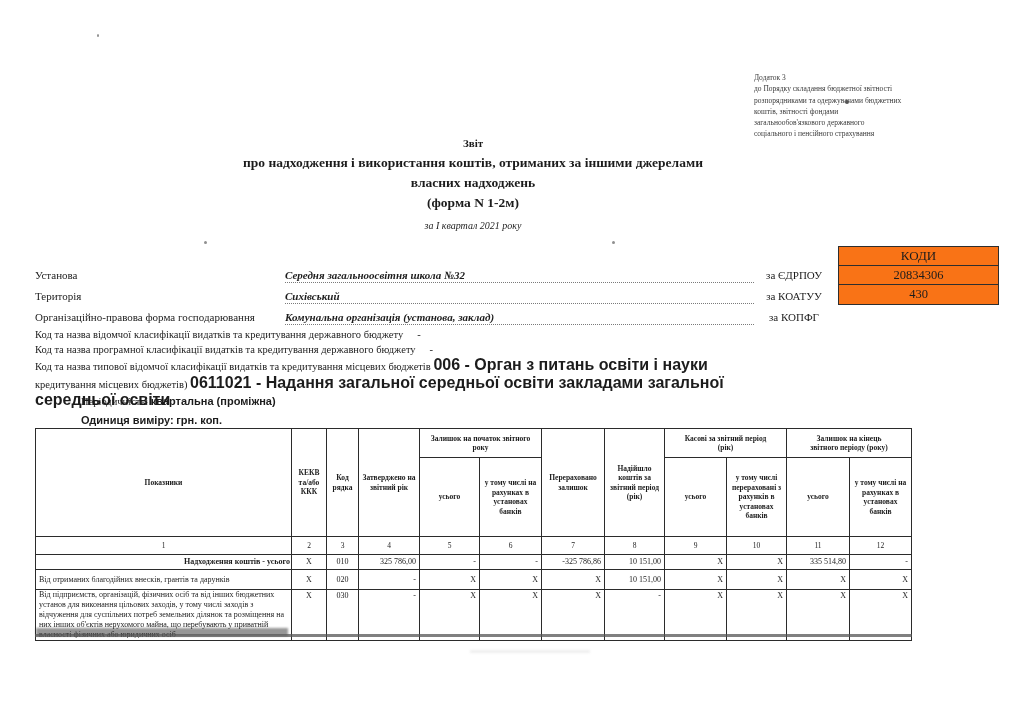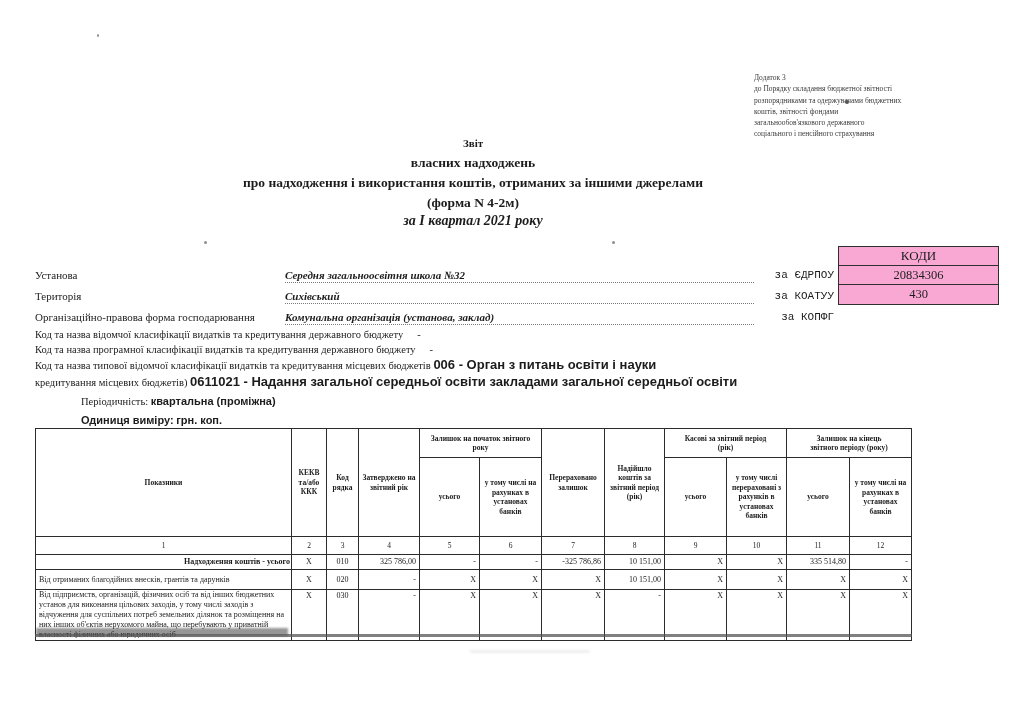--- a/index.html
+++ b/index.html
@@ -11,39 +11,39 @@
   }
   .abs{position:absolute;}
 
   
   .annotation{left:754px;top:72px;width:262px;font-size:7.5px;line-height:11.3px;color:#3a3a3a;}
 
   
   .title-block{left:35px;top:133px;width:876px;text-align:center;}
   .title-main{font-size:11px;font-weight:bold;line-height:20px;}
   .title-sub{font-size:13.5px;font-weight:bold;line-height:20px;}
-  .title-period{font-size:14px;font-weight:bold;font-style:italic;}
+  .title-period{font-size:10px;font-weight:normal;font-style:italic;margin-top:7px;}
 
   
   .codes{left:838px;top:247px;width:161px;}
   .codes-cell{border:1.2px solid #2e2e2e;height:18.5px;display:flex;align-items:center;justify-content:center;
-    font-size:12.5px;margin-top:-1.2px;background:#f9a8d4;}
+    font-size:12.5px;margin-top:-1.2px;background:#f97316;}
   .codes-cell.hdr{font-size:13px;}
 
   
   .info{left:35px;top:262px;width:799px;}
   .info-row{display:flex;height:21px;align-items:flex-end;}
   .info-label{width:250px;font-size:11px;padding-bottom:2px;white-space:nowrap;}
   .info-value{flex:1;font-size:11px;font-weight:bold;font-style:italic;border-bottom:1px dotted #7a7a7a;padding-bottom:1px;white-space:nowrap;}
-  .info-right{width:80px;text-align:right;font-size:11px;padding-bottom:2px;white-space:nowrap;font-family:Liberation Mono, monospace;}
+  .info-right{width:80px;text-align:center;font-size:11px;padding-bottom:2px;white-space:nowrap;}
 
   
   .klass{left:35px;top:327px;width:750px;font-size:10.5px;line-height:15.2px;}
   .klass .dash{margin-left:14px;}
-  .sansbold{font-family:"Liberation Sans", sans-serif;font-weight:bold;font-size:13px;}
+  .sansbold{font-family:"Liberation Sans", sans-serif;font-weight:bold;font-size:16px;}
 
   
   .period-block{left:35px;top:392px;font-size:10.5px;line-height:18px;margin-left:46px;}
   .period-block .sansbold{font-size:11px;}
 
   
   table.report{position:absolute;left:35px;top:428px;width:876px;border-collapse:collapse;table-layout:fixed;background:#fff;}
   table.report th, table.report td{border:1px solid #2b2b2b;overflow:hidden;}
   table.report th{font-weight:bold;font-size:7.5px;line-height:9.5px;padding:1px 2px;text-align:center;vertical-align:middle;}
   tr.grp th{height:26px;}
@@ -79,23 +79,23 @@
   <div>Додаток 3</div>
   <div>до Порядку складання бюджетної звітності</div>
   <div>розпорядниками та одержувачами бюджетних</div>
   <div>коштів, звітності фондами</div>
   <div>загальнообов'язкового державного</div>
   <div>соціального і пенсійного страхування</div>
 </div>
 
 <div class="abs title-block">
   <div class="title-main">Звіт</div>
+  <div class="title-sub">про надходження і використання коштів, отриманих за іншими джерелами</div>
   <div class="title-sub">власних надходжень</div>
-  <div class="title-sub">про надходження і використання коштів, отриманих за іншими джерелами</div>
-  <div class="title-sub">(форма N 4-2м)</div>
+  <div class="title-sub">(форма N 1-2м)</div>
   <div class="title-period">за І квартал 2021 року</div>
 </div>
 
 <div class="abs codes">
   <div class="codes-cell hdr">КОДИ</div>
   <div class="codes-cell">20834306</div>
   <div class="codes-cell">430</div>
 </div>
 
 <div class="abs info">

